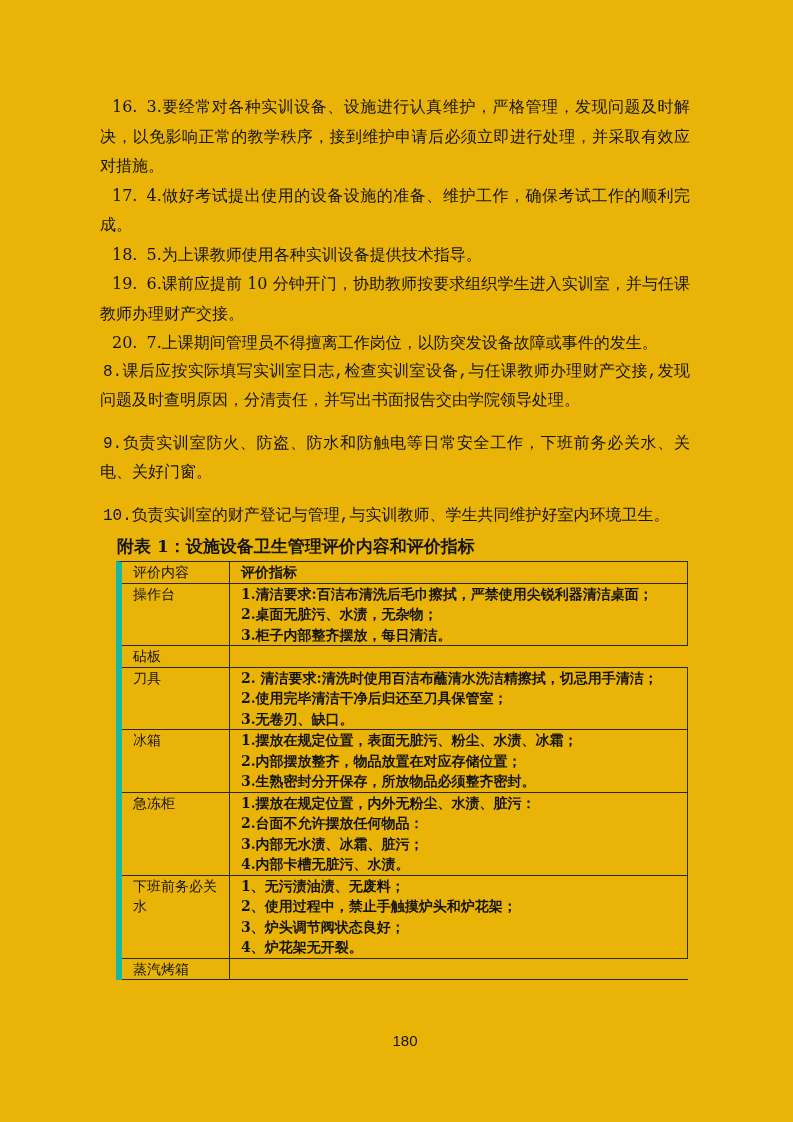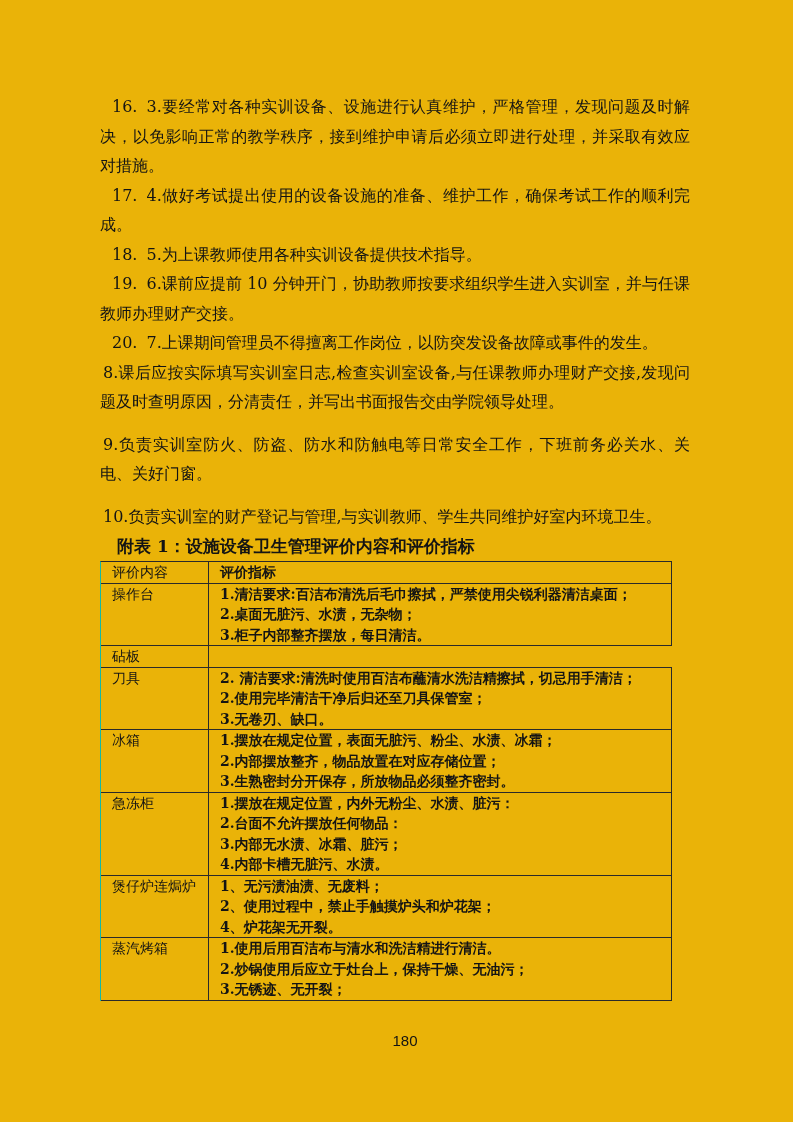--- a/index.html
+++ b/index.html
@@ -20,37 +20,37 @@
   }
   .para {
     margin: 0;
     font-size: 16px;
     line-height: 29.5px;
     text-align: justify;
     text-justify: inter-ideograph;
   }
   .para[data-variant="numbered"] { text-indent: 12px; }
   .para[data-variant="plain"],
-  .para[data-variant="plain-gap"] { text-indent: 3px; }
+  .para[data-variant="plain-gap"] { text-indent: 3px; font-family: Liberation Mono, monospace; }
   .para[data-variant="plain-gap"] { margin-top: 13px; }
   .para[data-variant="numbered"] .pnum { margin-right: 9px; }
   .table-title {
     margin-top: 2px;
     margin-left: 17px;
     font-size: 17px;
     font-weight: bold;
     line-height: 26px;
     white-space: nowrap;
   }
   .tbl {
     margin-top: 2px;
-    margin-left: 0;
+    margin-left: 16px;
     width: 572px;
     border-top: 1px solid #2a2a2a;
-    border-left: 1px solid #14b8a6;
+    border-left: 6px solid #14b8a6;
     box-sizing: border-box;
     font-size: 14px;
     line-height: 20.5px;
   }
   .trow {
     display: flex;
     border-bottom: 1px solid #2a2a2a;
   }
   .tc1 {
     width: 108px;
@@ -160,42 +160,35 @@
 
                 <div class="tline">2.台面不允许摆放任何物品：</div>
 
                 <div class="tline">3.内部无水渍、冰霜、脏污；</div>
 
                 <div class="tline">4.内部卡槽无脏污、水渍。</div>
               </div>
           </div>
 
           <div class="trow">
-            <div class="tc1">煲仔炉连焗炉</div>
+            <div class="tc1">下班前务必关水</div>
             <div class="tc2">
 
                 <div class="tline">1、无污渍油渍、无废料；</div>
 
                 <div class="tline">2、使用过程中，禁止手触摸炉头和炉花架；</div>
 
+                <div class="tline">3、炉头调节阀状态良好；</div>
 
                 <div class="tline">4、炉花架无开裂。</div>
               </div>
           </div>
 
           <div class="trow">
             <div class="tc1">蒸汽烤箱</div>
-            <div class="tc2">
-
-                <div class="tline">1.使用后用百洁布与清水和洗洁精进行清洁。</div>
-
-                <div class="tline">2.炒锅使用后应立于灶台上，保持干燥、无油污；</div>
-
-                <div class="tline">3.无锈迹、无开裂；</div>
-              </div>
           </div>
 
         </div>
     </div>
 
   </div>
 
   <div class="pagenum">180</div>
 </div>
 

